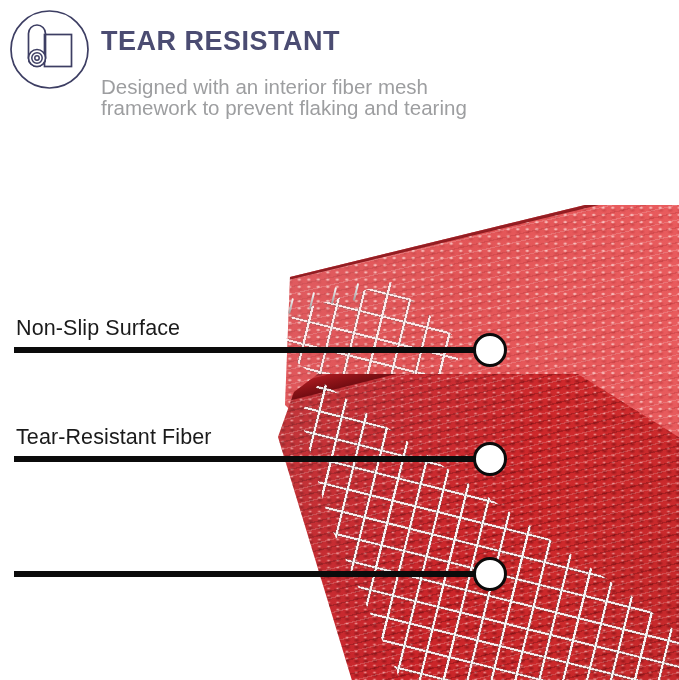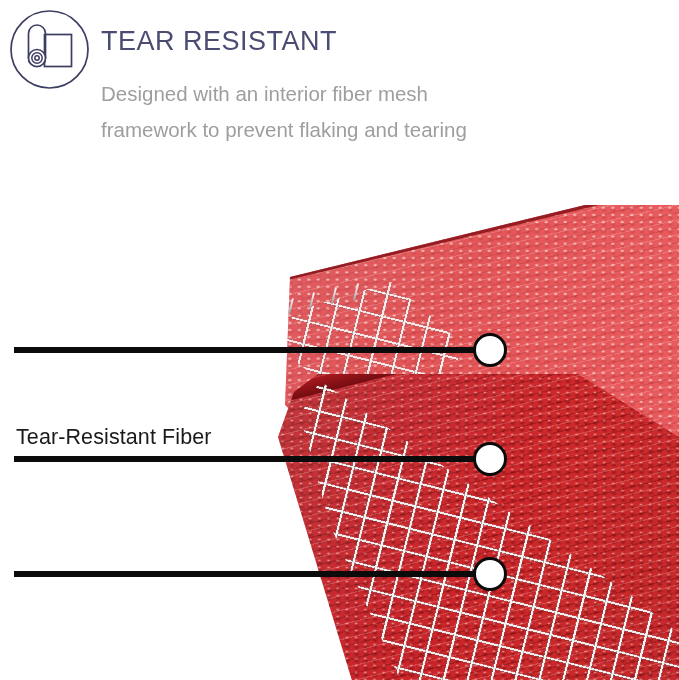--- a/index.html
+++ b/index.html
@@ -24,30 +24,30 @@
   #badge-icon-wrap {
     position:absolute; left:9px; top:9px;
     width:81px; height:81px;
   }
   #badge-icon-wrap svg { display:block; width:81px; height:81px; }
 
   #headline {
     position:absolute; left:101px; top:26px;
     font-size:27px;
     letter-spacing:0.5px;
-    font-weight:normal;
+    font-weight:bold;
     color:#4b4c72;
     white-space:nowrap;
     font-family:"Liberation Sans", sans-serif;
   }
   #subcopy {
     position:absolute; left:101px; top:76px;
     width:370px;
     font-size:20.5px;
-    line-height:36px;
+    line-height:21px;
     color:#9d9ea0;
     font-weight:300;
     font-family:"Liberation Sans", sans-serif;
   }
 
   
   #stage {
     position:absolute; left:0; top:150px;
     width:679px; height:530px;
     overflow:hidden;
@@ -272,20 +272,21 @@
     <div class="mat" id="mat-bottom">
       <div class="mat-inner"></div>
       <div class="weave"></div>
       <div class="shade"></div>
       <div class="edge"></div>
     </div>
 
     <div class="mesh" id="mesh-main"></div>
   </div>
 
+  <div class="callout-label" id="label-1">Non-Slip Surface</div>
   <div class="callout-line" id="line-1"></div>
   <div class="callout-dot" id="dot-1"></div>
 
   <div class="callout-label" id="label-2">Tear-Resistant Fiber</div>
   <div class="callout-line" id="line-2"></div>
   <div class="callout-dot" id="dot-2"></div>
 
   <div class="callout-line" id="line-3"></div>
   <div class="callout-dot" id="dot-3"></div>
 

